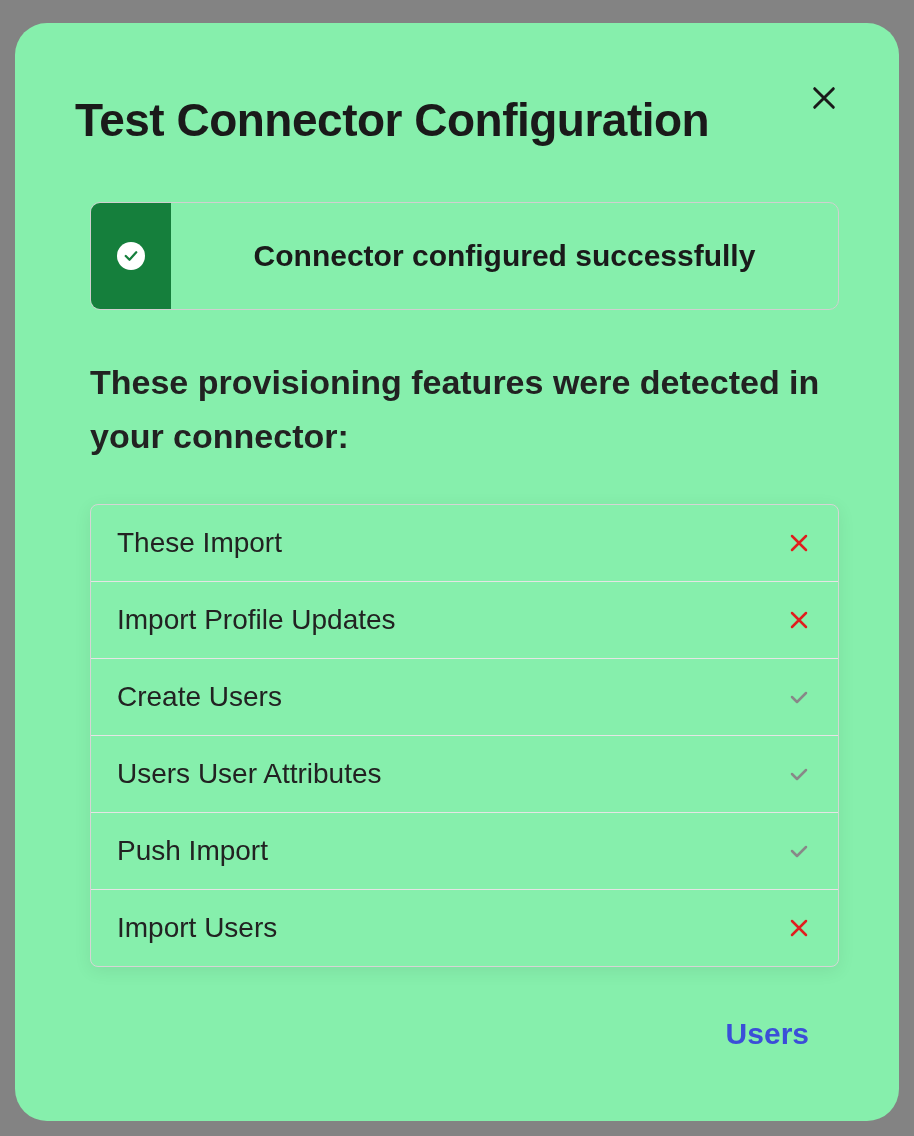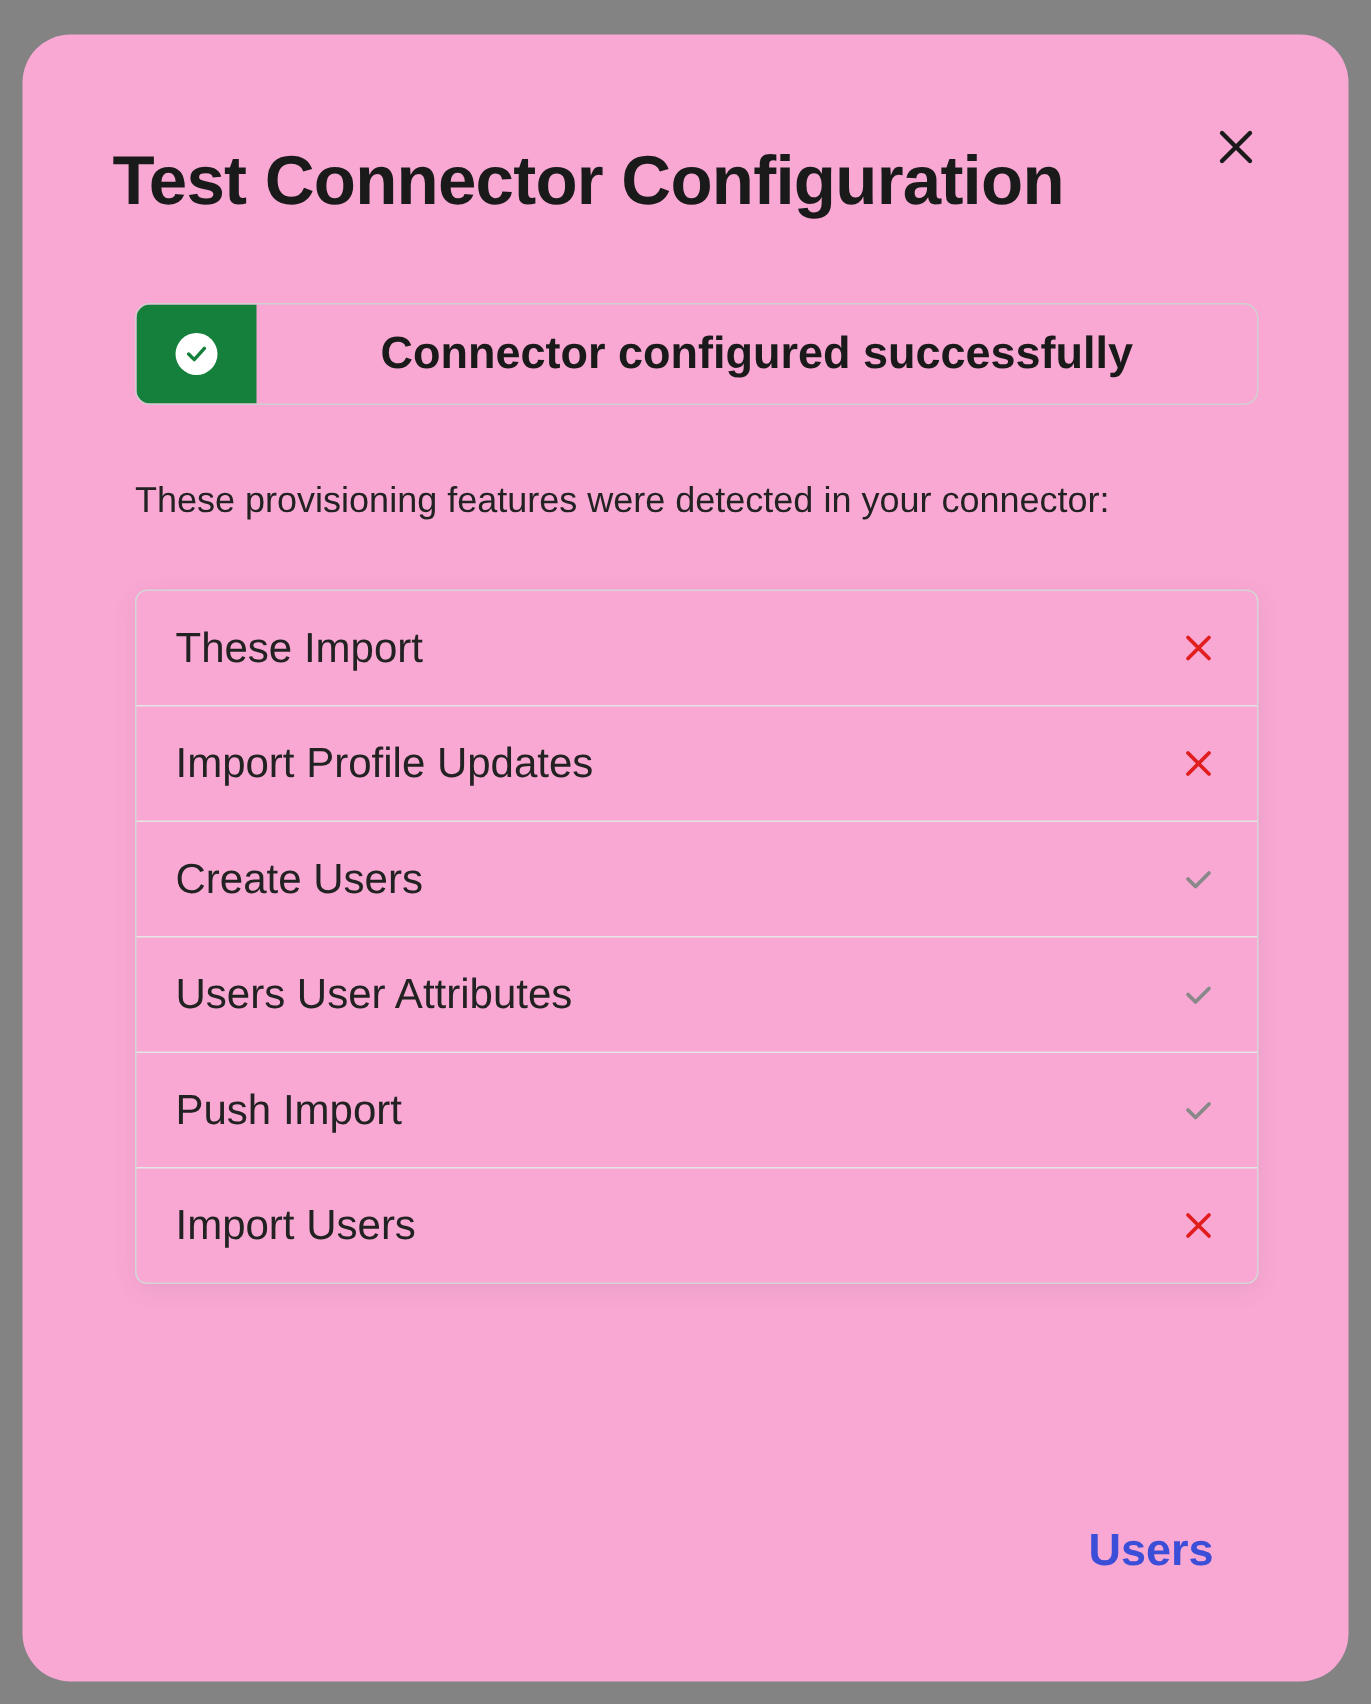--- a/index.html
+++ b/index.html
@@ -24,21 +24,21 @@
       position: absolute;
       inset: 0;
       background: rgba(30, 30, 30, 0.55);
     }
     .modal {
       position: absolute;
       left: 15px;
       right: 15px;
       top: 23px;
       bottom: 15px;
-      background: #f9a8d4;
+      background: #86efac;
       border-radius: 32px;
       padding: 50px 60px 40px 60px;
       display: flex;
       flex-direction: column;
     }
     .close-x {
       position: absolute;
       top: 55px;
       right: 55px;
       width: 40px;
@@ -63,21 +63,21 @@
       margin-top: 20px;
     }
     .status-banner {
       display: flex;
       align-items: stretch;
       border: 1px solid #d0d0d0;
       border-radius: 10px;
       overflow: hidden;
       margin-left: 15px;
       margin-bottom: 45px;
-      height: 68px;
+      height: 108px;
     }
     .status-icon-box {
       width: 80px;
       background: #157f3c;
       display: flex;
       align-items: center;
       justify-content: center;
       flex-shrink: 0;
     }
     .status-icon-circle {
@@ -100,25 +100,26 @@
       flex: 1;
       display: flex;
       align-items: center;
       justify-content: center;
       font-size: 30px;
       font-weight: 600;
       color: #1a1a1a;
       padding: 0 20px;
     }
     .description {
-      font-size: 24px;
+      font-size: 34px;
       color: #222;
       line-height: 1.6;
       margin-left: 15px;
       margin-bottom: 40px;
+      font-weight: bold;
     }
     .feature-list {
       border: 1px solid #d5d5d5;
       border-radius: 8px;
       margin-left: 15px;
       box-shadow: 0 4px 18px rgba(0,0,0,0.07);
     }
     .feature-row {
       display: flex;
       align-items: center;

